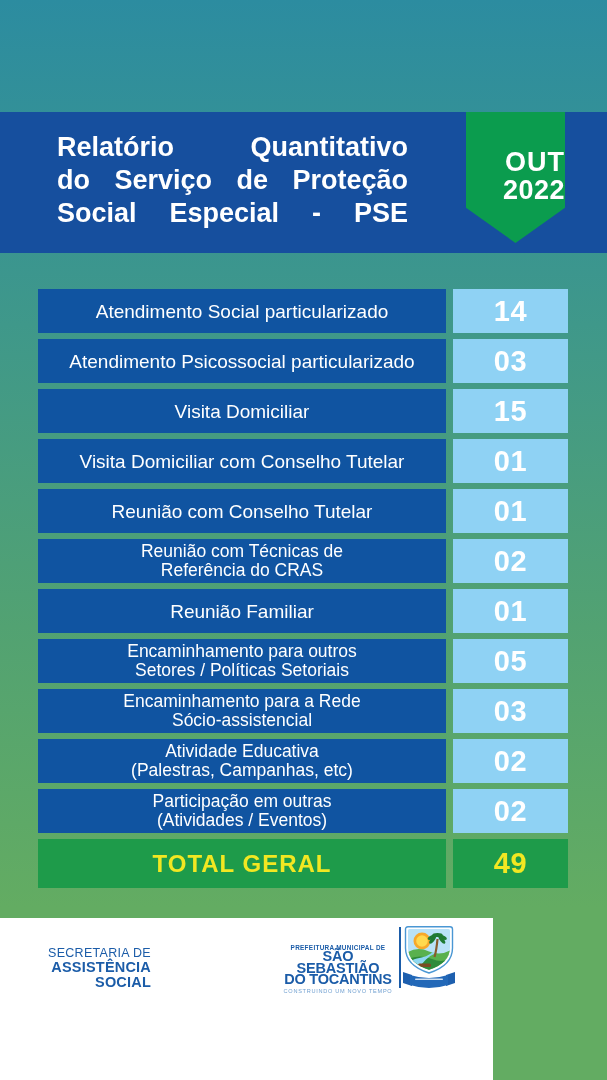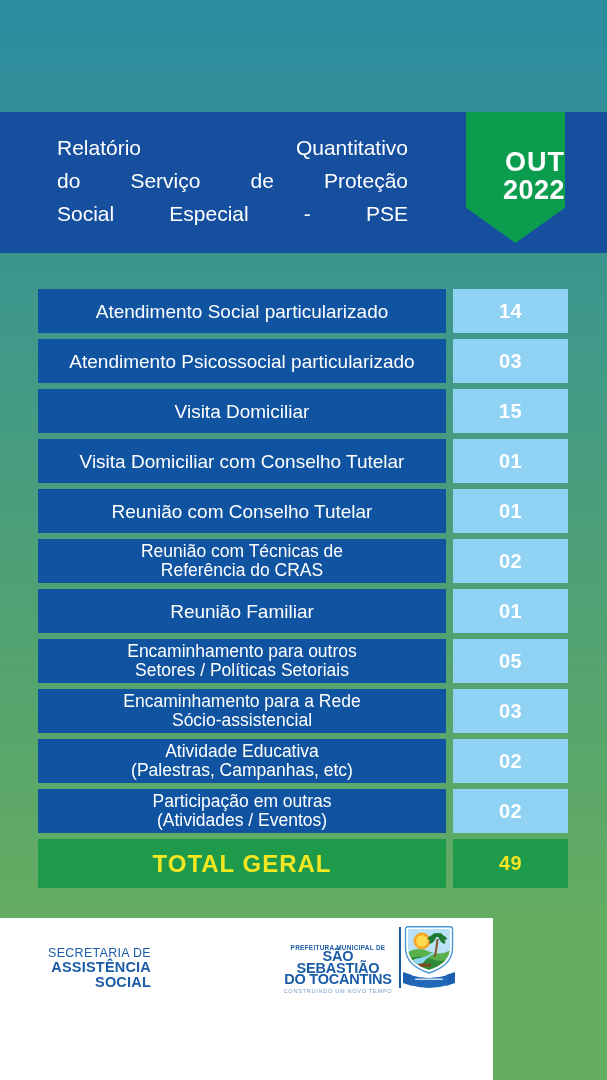--- a/index.html
+++ b/index.html
@@ -14,21 +14,21 @@
       var(--bg-bottom,#63ac62) 100%);
   }
 
   
   .header-band {
     position:absolute; left:0; top:112px; width:607px; height:141px;
     background:var(--header-blue,#164f9e);
   }
   .title {
     position:absolute; left:57px; top:19px; width:351px;
-    color:#ffffff; font-weight:normal; font-size:21px; line-height:33px;
+    color:#ffffff; font-weight:bold; font-size:27px; line-height:33px;
   }
   .title-line { display:flex; justify-content:space-between; }
 
   .ribbon {
     position:absolute; left:466px; top:112px; width:99px; height:131px;
     background:var(--ribbon-green,#0b9c4e);
     clip-path:polygon(0 0, 100% 0, 100% 73%, 50% 100%, 0 73%);
     text-align:right; color:#ffffff; font-weight:bold;
   }
   .ribbon-month { margin-top:37px; font-size:27px; line-height:27px; letter-spacing:1px; }
@@ -39,21 +39,21 @@
   .t-row { display:flex; height:44px; margin-bottom:6px; }
   .label-box {
     width:408px; margin-right:7px; background:var(--row-blue,#1054a1);
     color:#ffffff; display:flex; flex-direction:column;
     align-items:center; justify-content:center;
     font-size:19px; line-height:21px; text-align:left;
   }
   .label-box.two-line { font-size:17.5px; line-height:19px; }
   .value-box {
     width:115px; background:var(--value-light-blue,#8fd2f4);
-    color:#ffffff; font-weight:bold; font-size:20px; letter-spacing:0.5px;
+    color:#ffffff; font-weight:bold; font-size:29px; letter-spacing:0.5px;
     display:flex; align-items:center; justify-content:center;
   }
   .t-row.total { height:49px; margin-top:0; }
   .t-row.total .label-box,
   .t-row.total .value-box {
     background:var(--total-green,#1e9b4a);
     color:var(--total-yellow,#f2e722);
     font-weight:bold;
   }
   .t-row.total .label-box { font-size:24px; letter-spacing:1px; }

